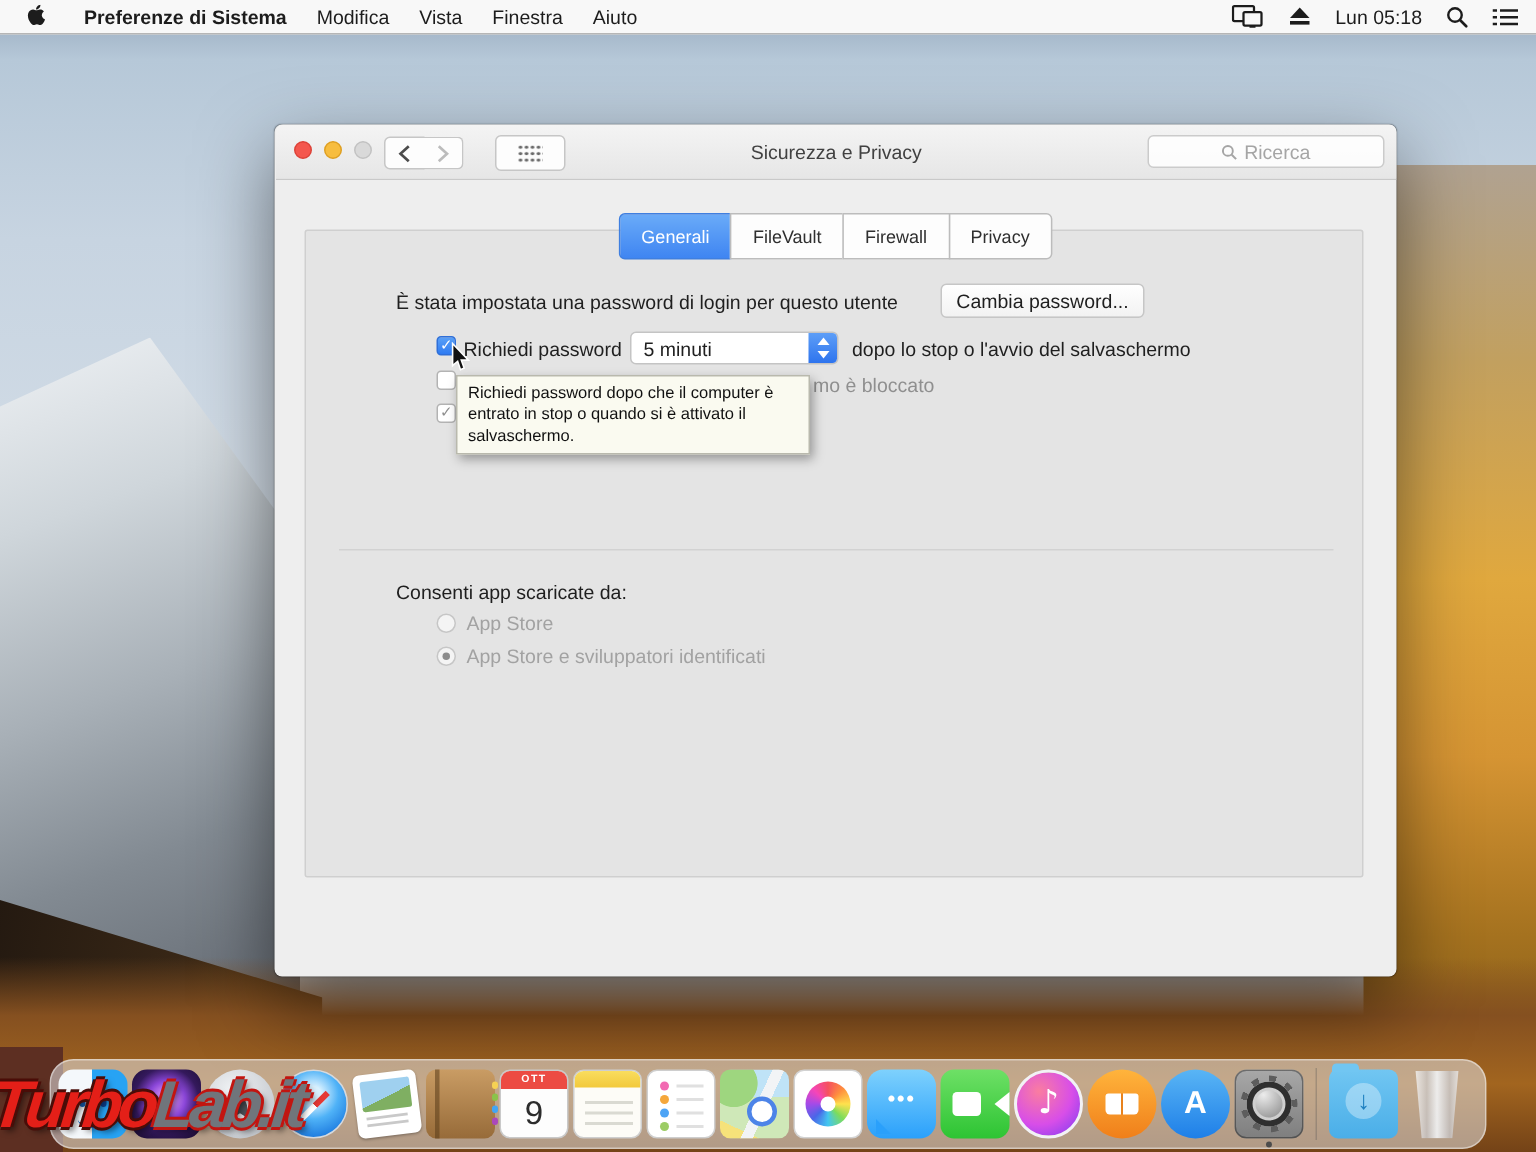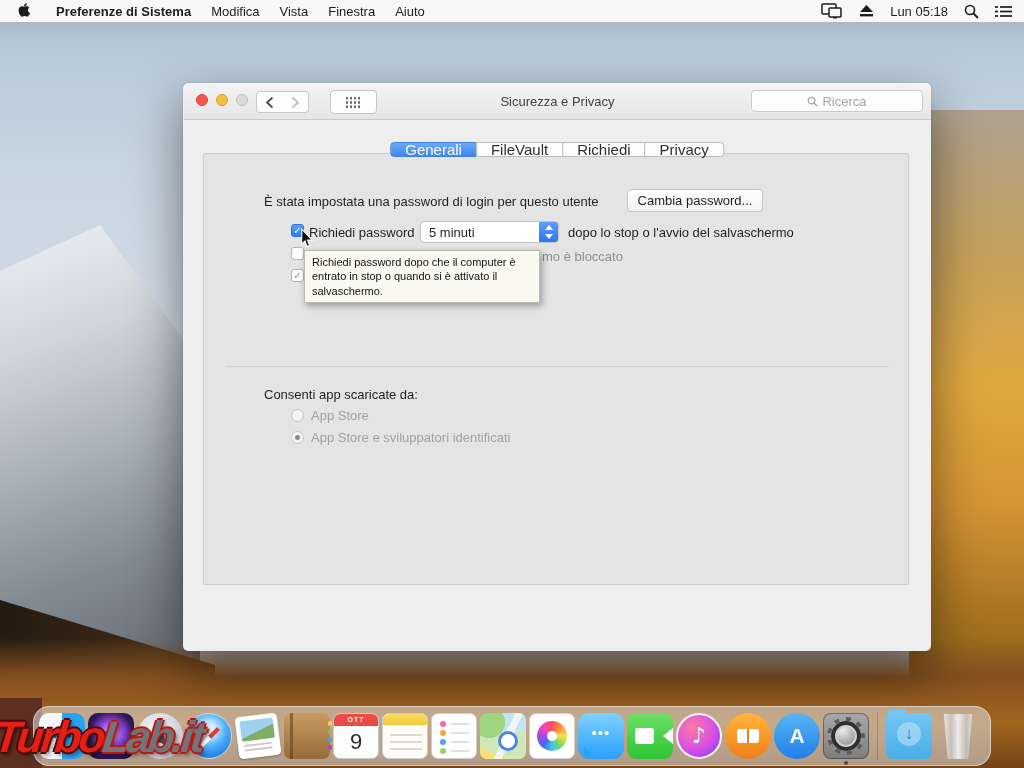--- a/index.html
+++ b/index.html
@@ -47,29 +47,29 @@
   .nav-btn { position:absolute; top:8px; width:27px; height:22px; background:#fdfdfd;
     border:1px solid #c6c6c6; display:flex; align-items:center; justify-content:center; }
   .nav-back { left:72px; border-radius:4px 0 0 4px; }
   .nav-fwd  { left:98px; border-radius:0 4px 4px 0; border-left:none; }
   .grid-btn { position:absolute; left:146px; top:7px; width:47px; height:24px; background:#fdfdfd;
     border:1px solid #c6c6c6; border-radius:4px; display:flex; align-items:center; justify-content:center; }
   .grid-glyph { width:17px; height:13px;
     background-image:radial-gradient(circle,#6b6b6b 1px,transparent 1.3px);
     background-size:4px 4.3px; }
   .win-title { position:absolute; left:0; right:0; top:11px; text-align:center; color:#414141; }
-  .search-field { position:absolute; right:8px; top:7px; width:172px; height:22px;
+  .search-field { position:absolute; right:8px; top:7px; width:158px; height:22px;
     background:rgba(255,255,255,.85); border:1px solid #cbcbcb; border-radius:4px;
     display:flex; align-items:center; justify-content:center; gap:4px; color:#a5a5a5; }
 
   
   .tabs { position:absolute; left:50%; transform:translateX(-50%); top:59px; height:22px;
     display:flex; z-index:3; }
-  .tab { height:15px; padding:0 14px; background:#fdfdfd; border:1px solid #bcbcbc;
-    margin-left:-1px; display:flex; align-items:center; color:#2f2f2f; font-size:15px; }
+  .tab { height:31px; padding:0 14px; background:#fdfdfd; border:1px solid #bcbcbc;
+    margin-left:-1px; display:flex; align-items:center; color:#2f2f2f; font-size:12px; }
   .tab:first-child { border-radius:4px 0 0 4px; margin-left:0; }
   .tab:last-child { border-radius:0 4px 4px 0; }
   .tab.active { background:linear-gradient(180deg,#6aabf8,#3f85f2); border-color:#3f7fe0; color:#fff; }
 
   
   .panel { position:absolute; left:20px; top:70px; width:706px; height:432px;
     background:#e4e4e4; border:1px solid #cfcfcf; border-radius:2px; }
   .p-text { position:absolute; white-space:nowrap; }
   .row1-text { left:60px; top:40px; }
   .btn { background:linear-gradient(180deg,#fff,#f2f2f2); border:1px solid #c6c6c6; border-radius:4px;
@@ -318,21 +318,21 @@
           <circle cx="5" cy="5" r="3.6" fill="none" stroke="#a5a5a5" stroke-width="1.4"></circle>
           <line x1="7.8" y1="7.8" x2="11" y2="11" stroke="#a5a5a5" stroke-width="1.5"></line>
         </svg>
       <span>Ricerca</span>
     </div>
   </div>
 
   <div class="tabs" id="tabs">
       <span class="tab active">Generali</span>
       <span class="tab">FileVault</span>
-      <span class="tab">Richiedi</span>
+      <span class="tab">Firewall</span>
       <span class="tab">Privacy</span>
     </div>
 
   <div class="panel">
     <div class="p-text row1-text">È stata impostata una password di login per questo utente</div>
     <button class="btn change-pw-btn">Cambia password...</button>
 
     <span class="checkbox cb1 checked-blue" id="cb1">✓</span>
     <span class="p-text require-label">Richiedi password</span>
     <div class="select">

